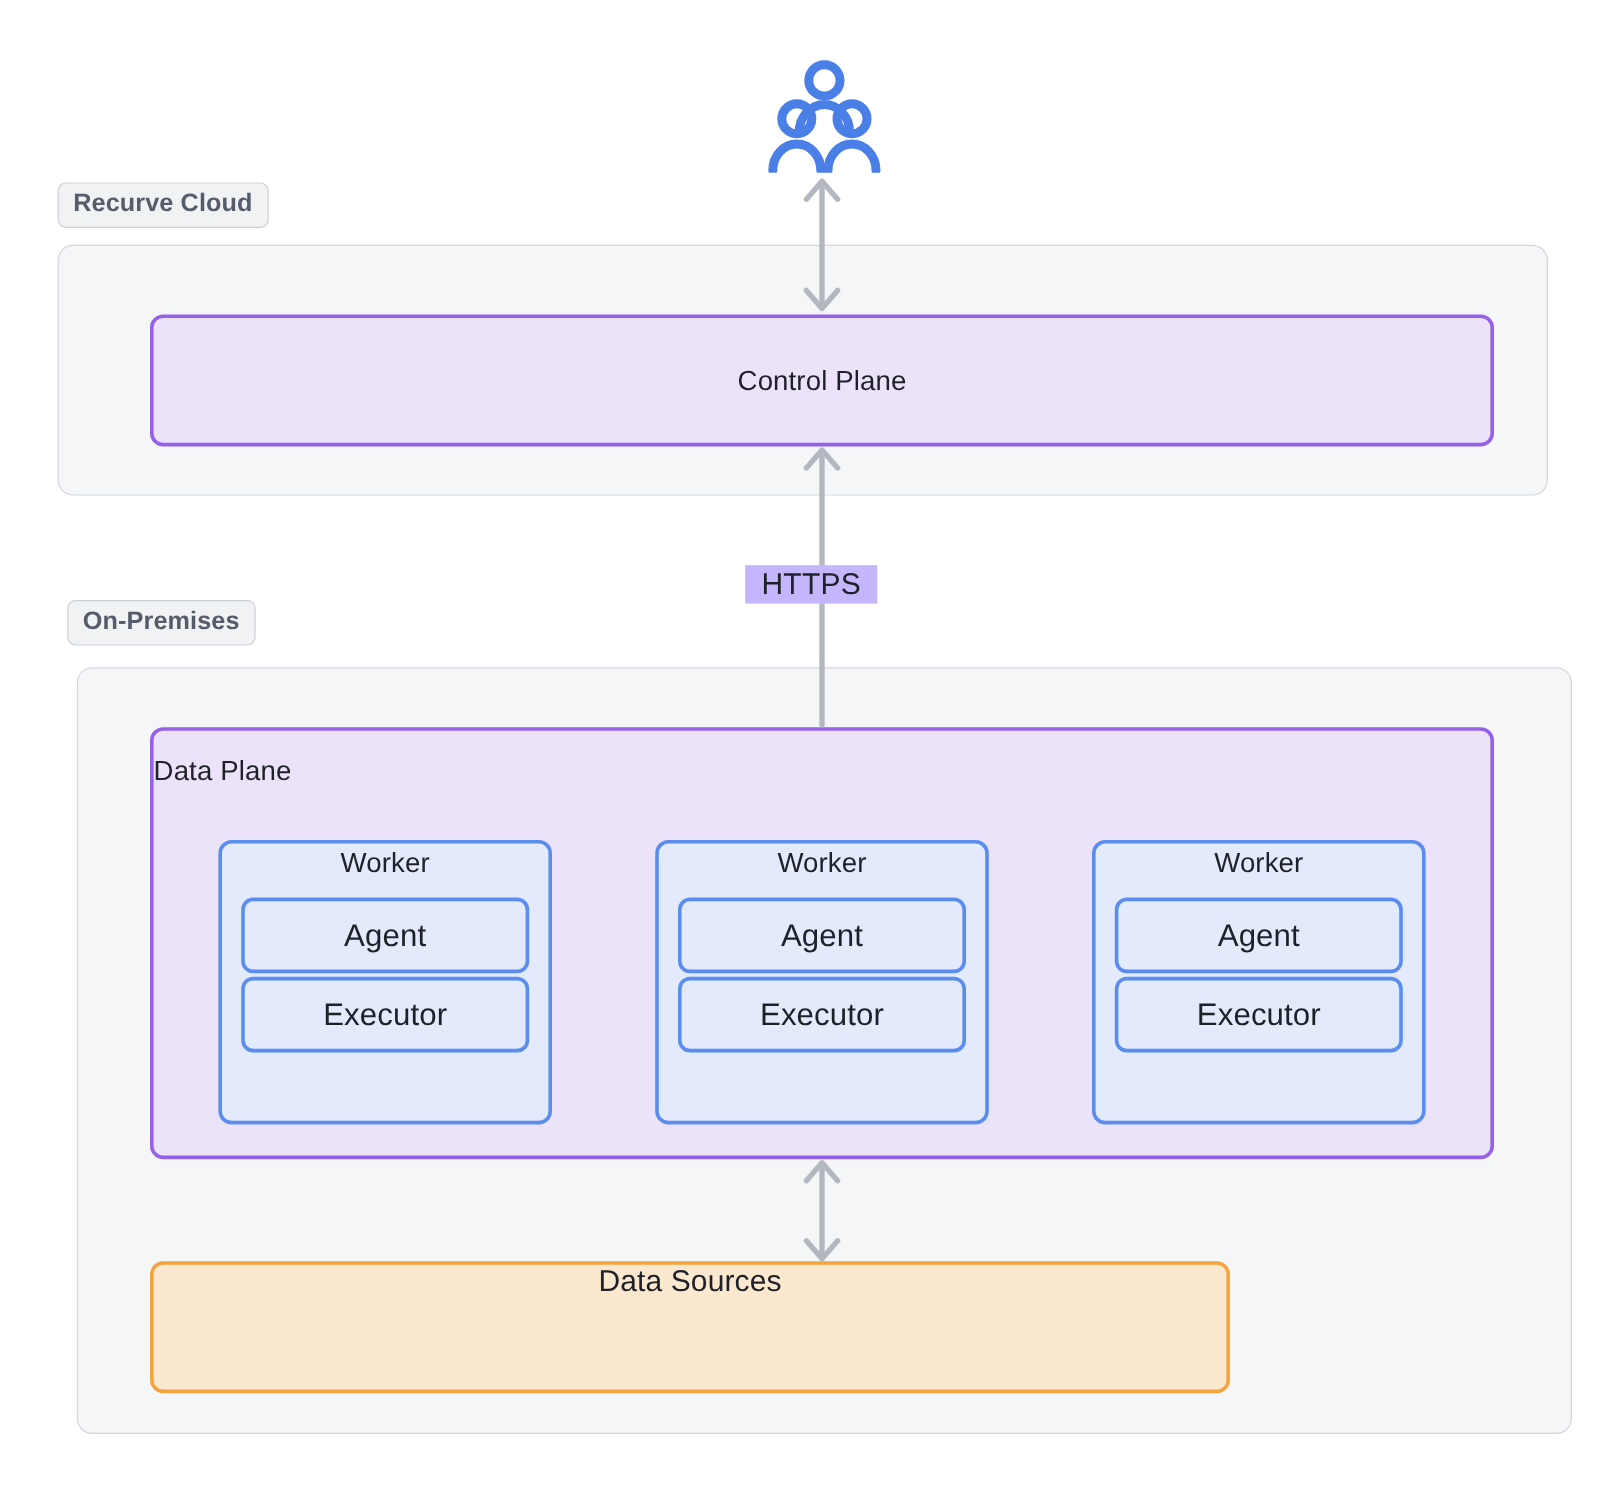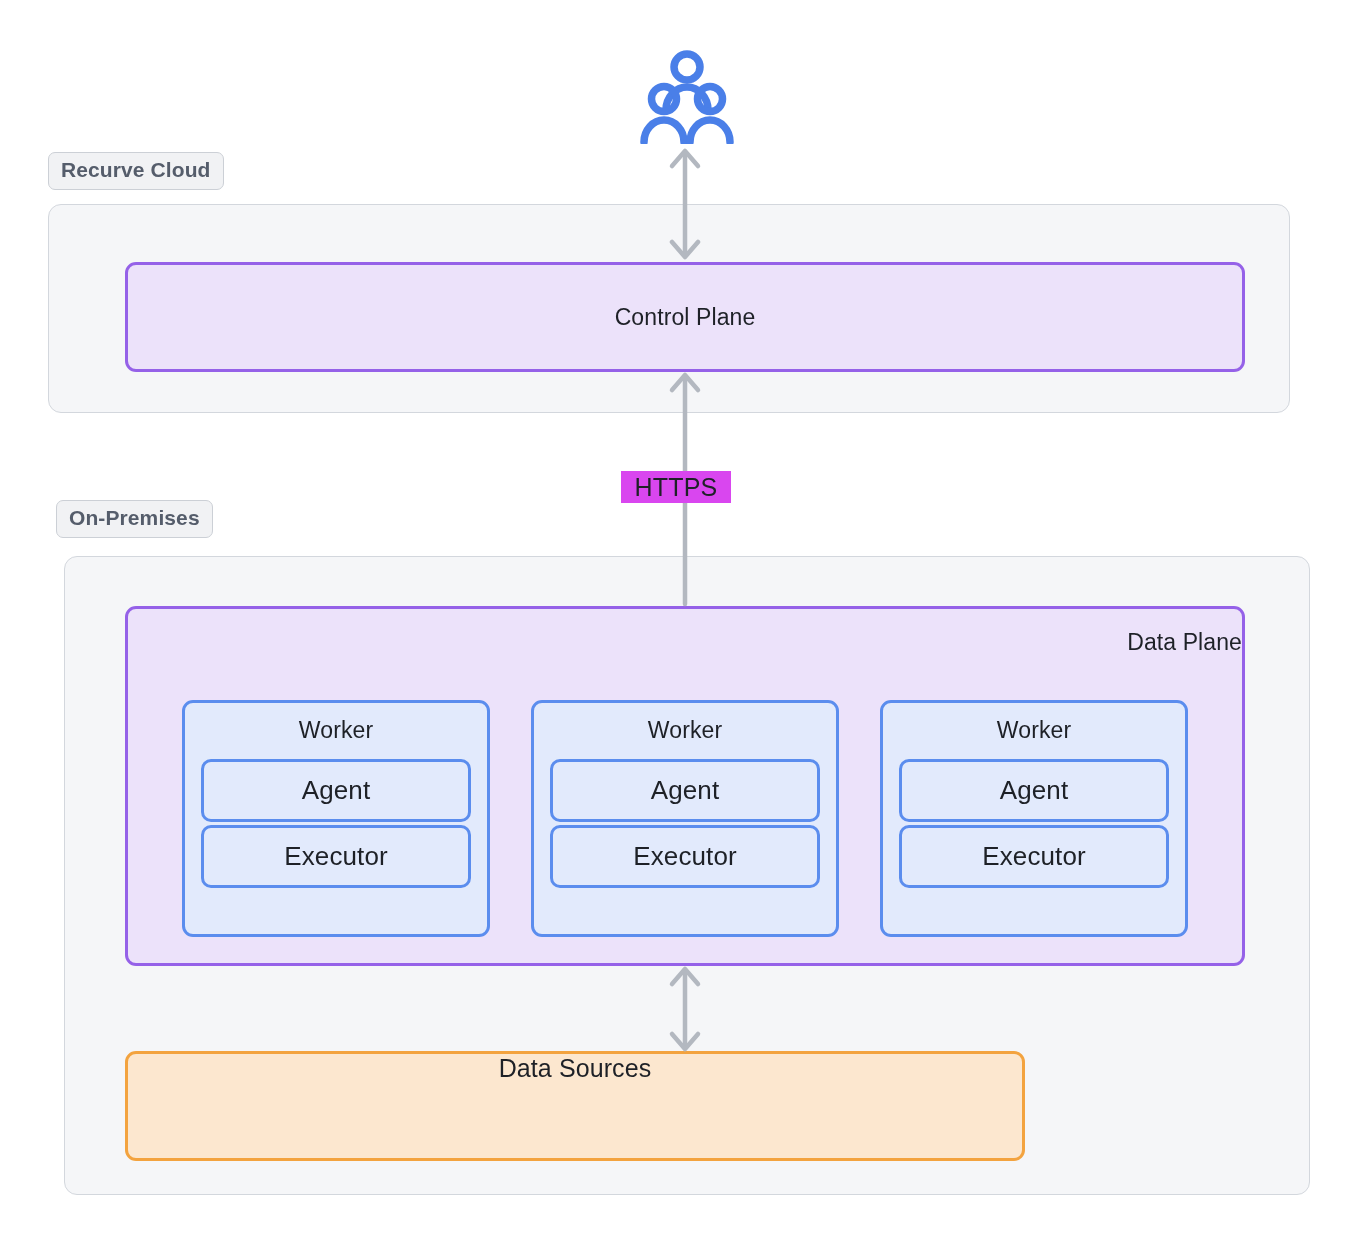--- a/index.html
+++ b/index.html
@@ -92,39 +92,39 @@
     font-size: 23px;
     color: #1e2127;
     font-weight: normal;
     letter-spacing: 0.1px;
   }
   .data-plane-title {
     position: absolute;
     top: 20px;
     left: 0;
     right: 0;
-    text-align: right;
+    text-align: left;
   }
 
   
   .workers-row {
     position: absolute;
     top: 700px;
     left: 182px;
     width: 1006px;
     display: flex;
     justify-content: space-between;
   }
   .worker {
-    width: 308px;
+    width: 278px;
     height: 237px;
     background: #e2eafc;
     border: 3px solid #5b8dee;
     border-radius: 11px;
-    padding: 14px 16px 16px 16px;
+    padding: 3px 16px 16px 16px;
     display: flex;
     flex-direction: column;
     align-items: center;
   }
   .worker-title {
     font-size: 23px;
     color: #1e2127;
     margin-bottom: 15px;
     letter-spacing: 0.1px;
   }
@@ -172,21 +172,21 @@
     left: 0;
     top: 473px;
     width: 1352px;
     text-align: center;
     font-size: 25px;
     color: #1e2127;
     z-index: 5;
     letter-spacing: 0.2px;
   }
   .https-label span {
-    background: #d946ef;
+    background: #c4b5fd;
     padding: 2px 14px;
   }
 </style>
 </head>
 <body>
 
 <div class="canvas">
 
   <div class="users-icon">
     <svg viewBox="0 0 96 96" width="96" height="96" aria-hidden="true">

